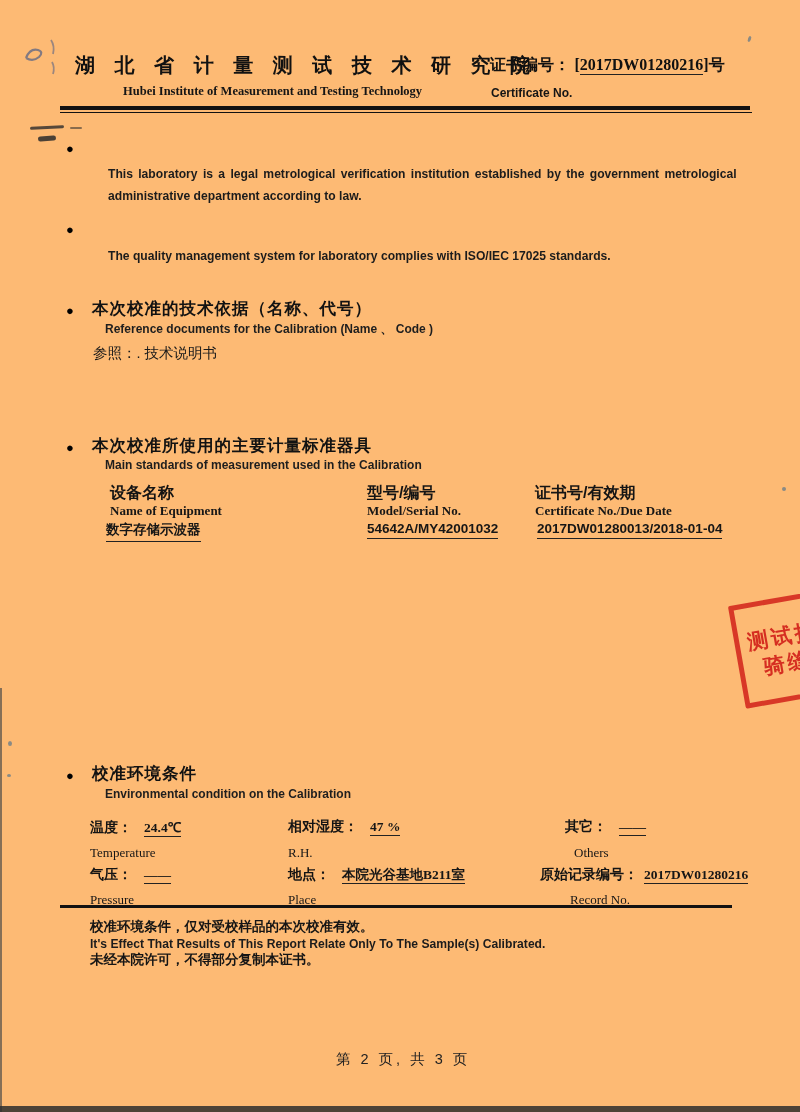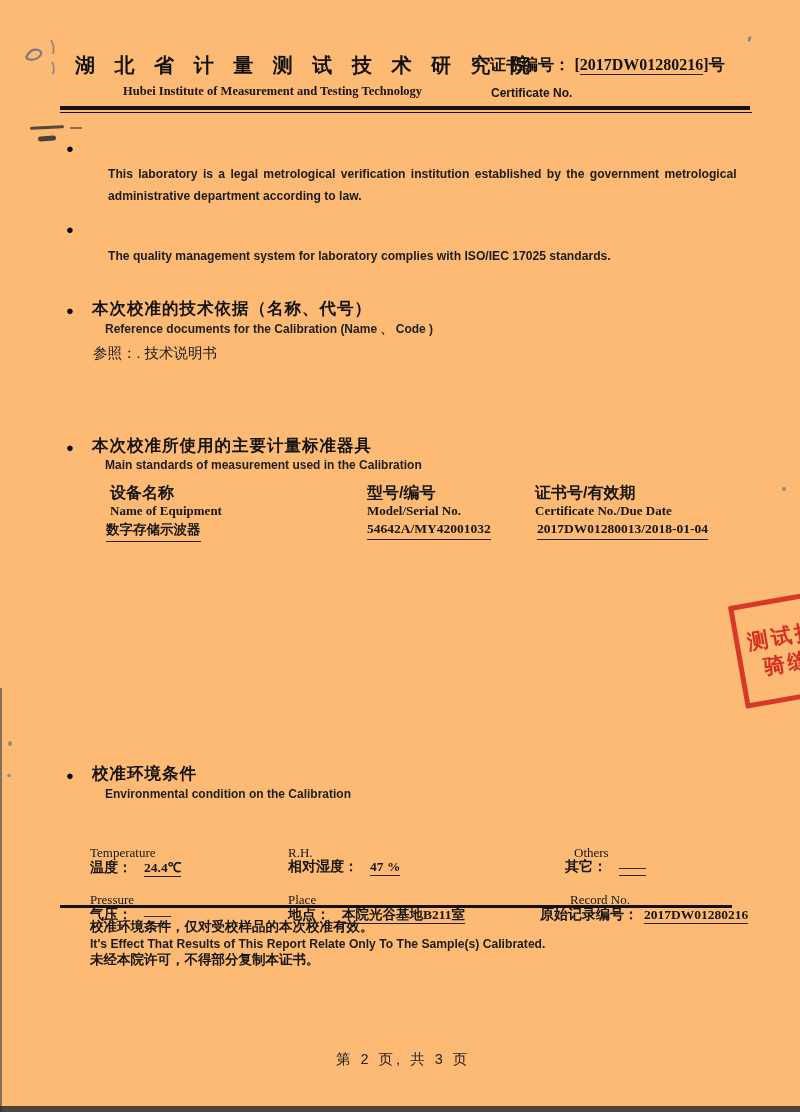--- a/index.html
+++ b/index.html
@@ -31,24 +31,24 @@
   .bullet{font-size:13px;color:#000;}
   .sec-cn{font-size:16.5px;font-weight:bold;color:#121212;letter-spacing:1px;}
   .sec-en{font-size:12.5px;color:#1e1e1e;font-weight:bold;
           font-family:"Liberation Sans",sans-serif;transform:scaleX(.96);transform-origin:left;}
   .body-cn{font-size:14.5px;color:#1a1a1a;}
   .para-en{font-size:12.5px;line-height:22px;text-align:justify;color:#1c1c1c;font-weight:bold;
            transform:scaleX(.97);transform-origin:left;}
   
   .th-cn{font-size:16px;font-weight:bold;color:#141414;}
   .th-en{font-size:13px;font-family:"Liberation Serif",serif;font-weight:bold;color:#161616;}
-  .td-val{font-size:13.5px;font-family:Liberation Serif, serif;font-weight:bold;color:#161616;
+  .td-val{font-size:13.5px;font-family:Liberation Sans, sans-serif;font-weight:bold;color:#161616;
           border-bottom:1.5px solid #222;padding-bottom:2px;}
   
-  .env-label{font-size:14px;font-weight:bold;color:#141414;margin-top:40px;}
+  .env-label{font-size:14px;font-weight:bold;color:#141414;}
   .env-val{font-size:13.5px;font-family:"Liberation Serif",serif;font-weight:bold;color:#161616;
            border-bottom:1.5px solid #222;padding-bottom:1px;margin-left:12px;}
   .env-en{font-size:13px;font-family:"Liberation Serif",serif;color:#161616;}
   
   .foot-cn{font-size:13.5px;font-weight:bold;color:#151515;}
   .foot-en{font-size:12.5px;font-weight:bold;color:#1c1c1c;transform:scaleX(.97);transform-origin:left;}
   .page-num{font-size:14.5px;color:#222;letter-spacing:3px;}
   
   #stamp{
     left:736px;top:595px;width:112px;height:94px;

